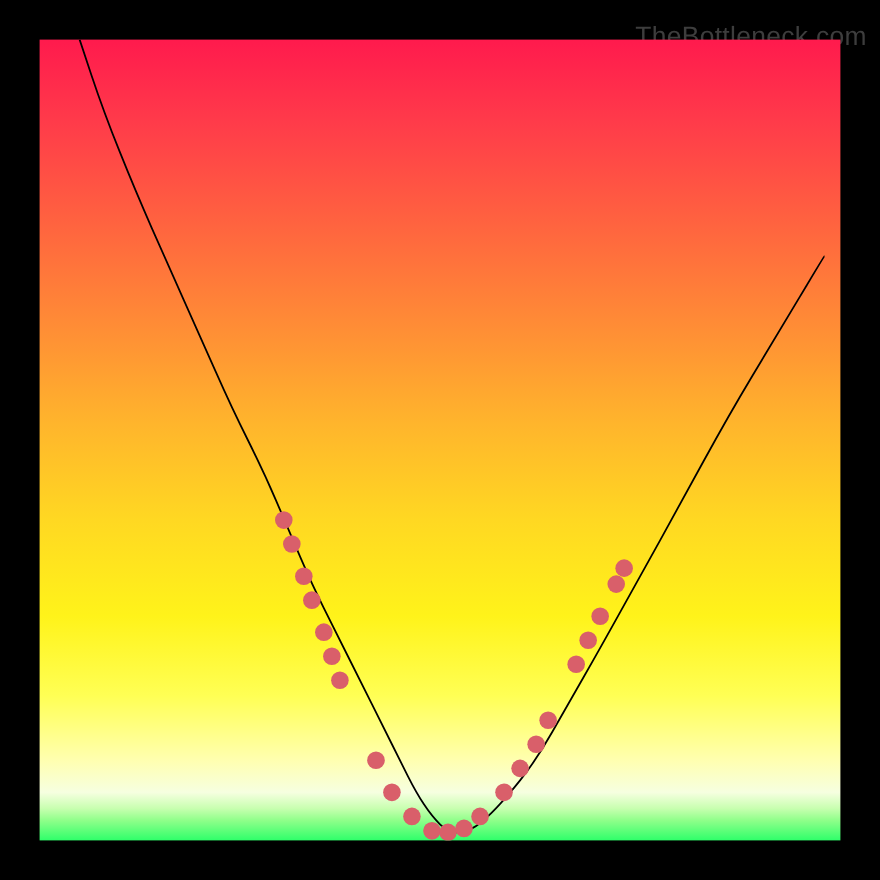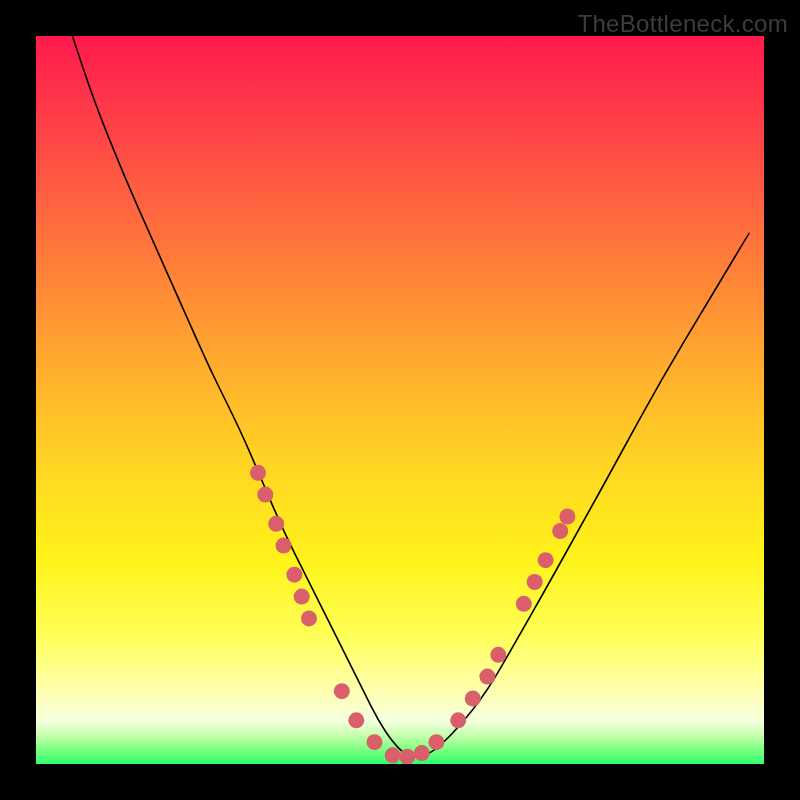--- a/index.html
+++ b/index.html
@@ -37,21 +37,21 @@
         #ffff55 82%,
         #ffffb0 90%,
         #f6ffe0 94%,
         #c8ffb0 96%,
         #8fff8a 97.5%,
         #2fff6a 100%
       );
   }
   .watermark {
     position: absolute;
-    top: 10px;
+    top: 20px;
     right: 12px;
     color: #3d3d3d;
     font-size: 24px;
     font-weight: 500;
     letter-spacing: 0.3px;
     user-select: none;
   }
   svg.curve {
     position: absolute;
     left: 0;

